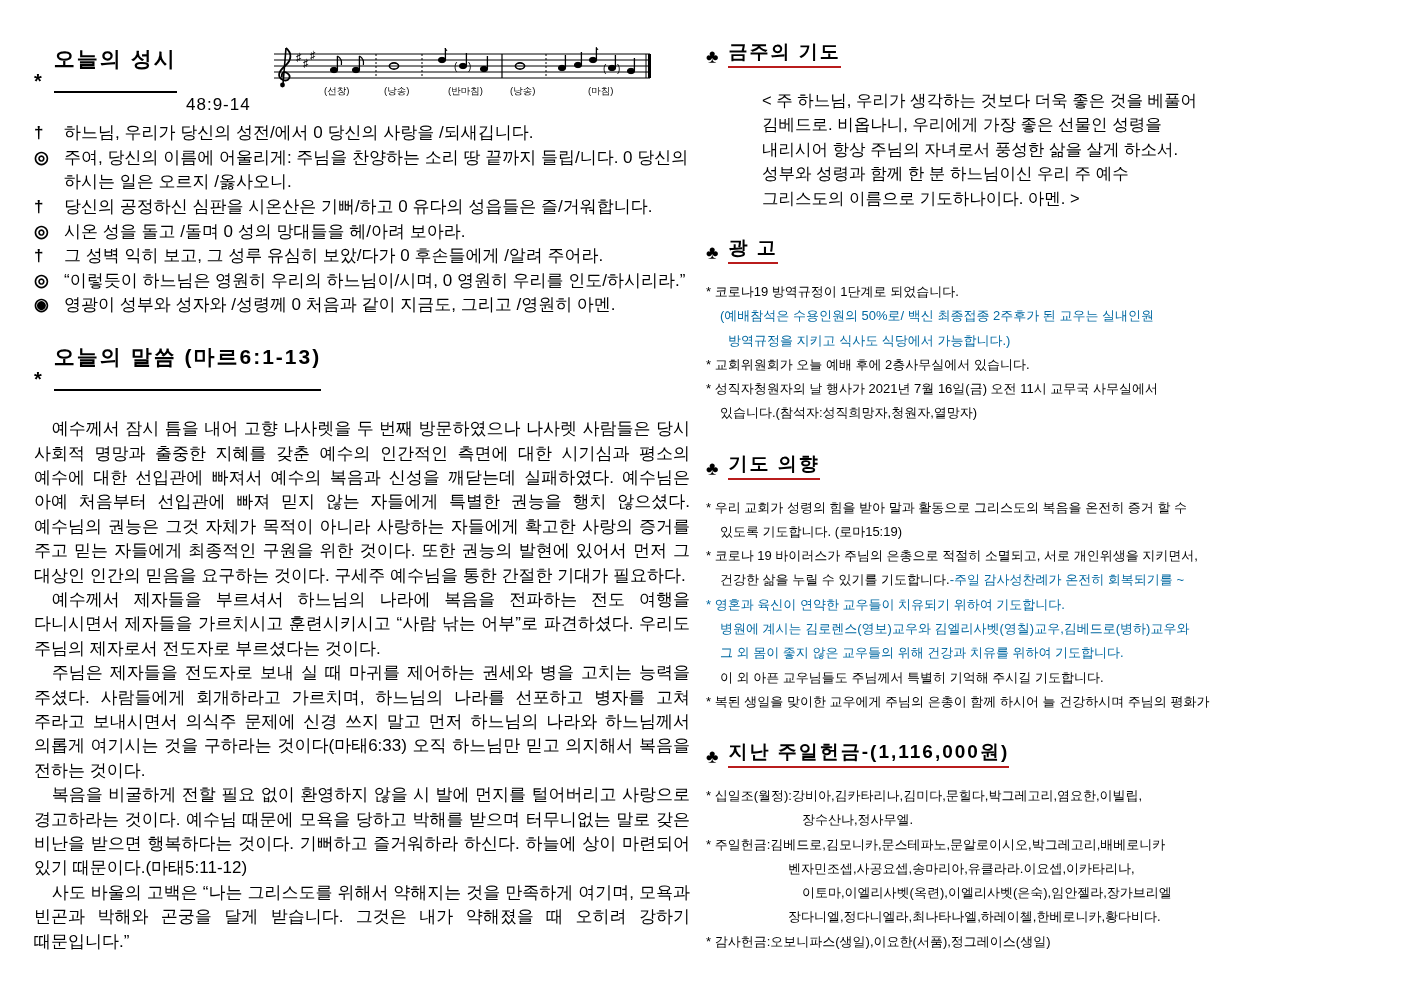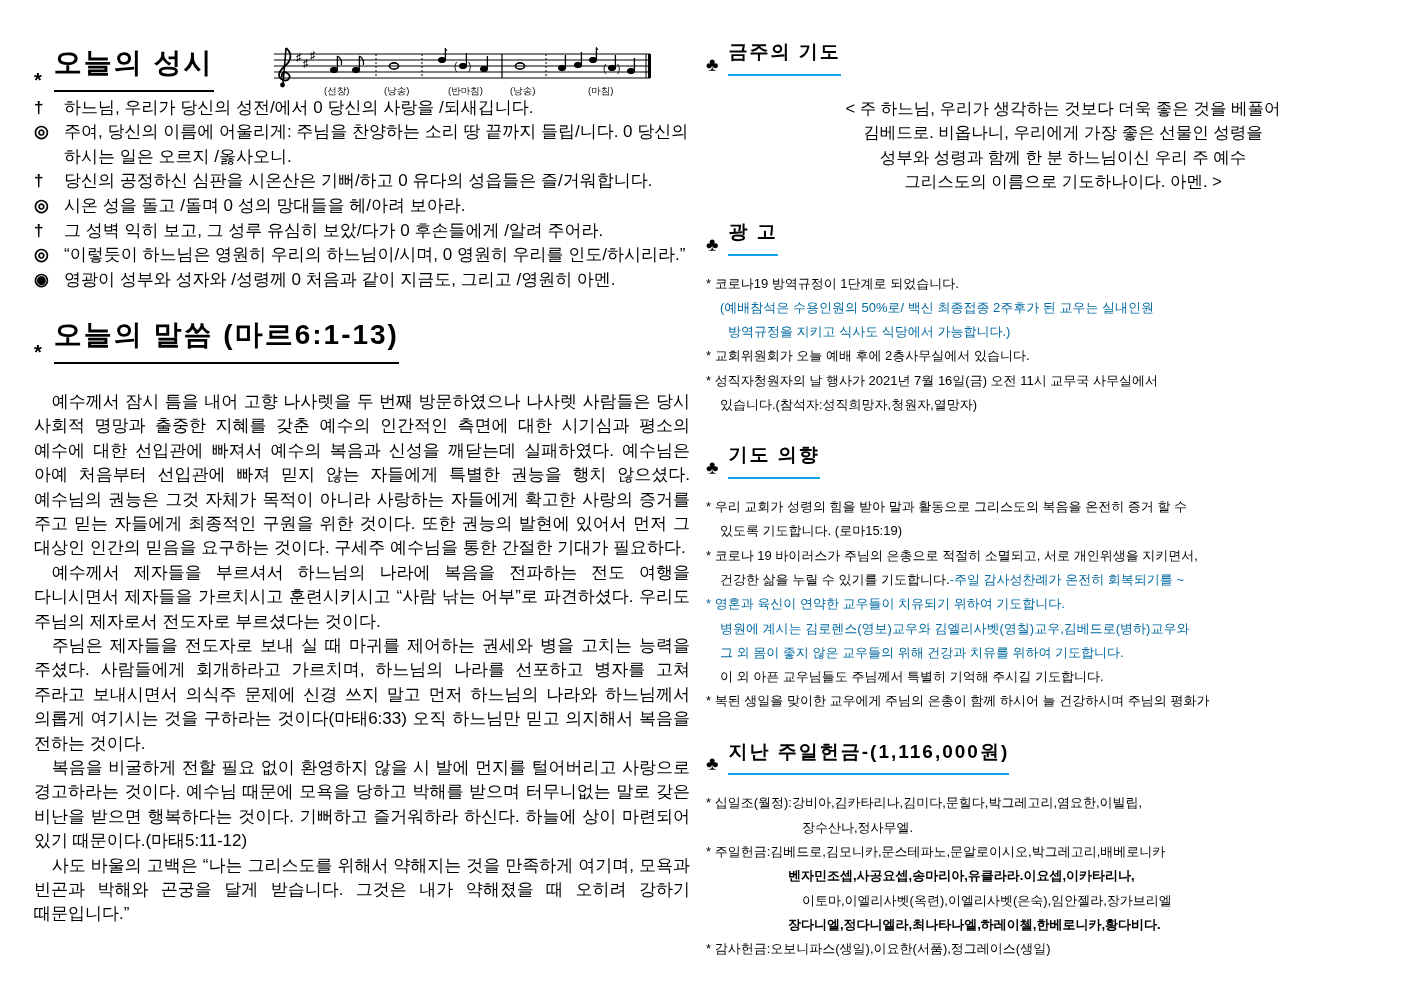--- a/index.html
+++ b/index.html
@@ -5,47 +5,47 @@
   html,body{margin:0;padding:0;background:#ffffff;}
   .page{position:relative;width:1403px;height:992px;background:#ffffff;overflow:hidden;
         font-family:"Liberation Sans",sans-serif;color:#000;}
   .col{position:absolute;top:0;}
   .col-left{left:34px;top:46px;width:656px;}
   .col-right{left:706px;top:40px;width:688px;}
 
   
   .hrow{display:flex;align-items:flex-end;gap:12px;}
   .star{font-size:20px;font-weight:bold;padding-top:6px;}
-  .h1{font-size:28px;font-weight:bold;letter-spacing:2px;
-      border-bottom:2px solid #000;padding-bottom:10px;line-height:1.2;}
+  .h1{font-size:21px;font-weight:bold;letter-spacing:2px;
+      border-bottom:2px solid #000;padding-bottom:20px;line-height:1.2;}
   .club{font-size:19px;font-weight:bold;margin-right:10px;}
   .h2{font-size:19px;font-weight:bold;letter-spacing:2px;
-      border-bottom:2px solid #0ea5e9;padding-bottom:10px;line-height:1.25;}
+      border-bottom:2px solid #b91c1c;padding-bottom:2px;line-height:1.25;}
 
   
   .staff-wrap{position:absolute;left:228px;top:-2px;width:392px;height:62px;}
   .psalm-ref{font-size:17px;margin:2px 0 6px 152px;letter-spacing:1px;}
   .verses{margin-top:4px;}
   .verse{display:flex;font-size:17px;line-height:24.6px;}
   .vsym{width:30px;flex:0 0 30px;font-weight:bold;font-size:17px;}
   .vtext{flex:1;word-break:keep-all;}
   .sermon-head{margin-top:26px;}
   .para{font-size:17px;line-height:24.4px;text-align:justify;margin:0;
         text-indent:1.05em;word-break:keep-all;}
   .para.first{margin-top:26px;}
 
   
   .sec{margin:0;}
-  .prayer-block{margin:20px 30px 0 56px;text-align:center;font-size:16.5px;line-height:24.5px;word-break:keep-all;}
+  .prayer-block{margin:20px 30px 0 56px;text-align:left;font-size:16.5px;line-height:24.5px;word-break:keep-all;}
   .lines{margin-top:16px;}
   .ln{font-size:13px;line-height:24.3px;white-space:nowrap;}
   .blue{color:#0369a1;}
   .ind1{padding-left:14px;}
   .ind2{padding-left:22px;}
-  .indM{padding-left:82px;font-weight:bold;}
+  .indM{padding-left:82px;}
   .indN{padding-left:96px;}
   .sec-head{margin-top:22px;display:flex;align-items:flex-end;}
 
   svg text{font-family:"Liberation Sans",sans-serif;}
 </style>
 </head>
 <body>
 
 <div class="page">
 
@@ -134,20 +134,21 @@
             <text x="62" y="50">(선창)</text>
             <text x="122" y="50">(낭송)</text>
             <text x="186" y="50">(반마침)</text>
             <text x="248" y="50">(낭송)</text>
             <text x="326" y="50">(마침)</text>
           </g>
         </svg>
       </div>
     </div>
 
+    <div class="psalm-ref">48:9-14</div>
 
     <div class="verses">
       <div class="verse">
         <span class="vsym">†</span>
         <span class="vtext">하느님, 우리가 당신의 성전/에서 0 당신의 사랑을 /되새깁니다.</span>
       </div>
       <div class="verse">
         <span class="vsym">◎</span>
         <span class="vtext">주여, 당신의 이름에 어울리게: 주님을 찬양하는 소리 땅 끝까지 들립/니다. 0 당신의 하시는 일은 오르지 /옳사오니.</span>
       </div>
@@ -188,20 +189,21 @@
   <div class="col col-right">
 
     <div class="sec">
       <div class="sec-head" style="margin-top:0;">
         <span class="club">♣</span>
         <span class="h2">금주의 기도</span>
       </div>
       <div class="prayer-block">
         <div class="pln">&lt;   주 하느님, 우리가 생각하는 것보다 더욱 좋은 것을 베풀어</div>
         <div class="pln">김베드로. 비옵나니, 우리에게 가장 좋은 선물인 성령을</div>
+        <div class="pln">내리시어 항상 주님의 자녀로서 풍성한 삶을 살게 하소서.</div>
         <div class="pln">성부와 성령과 함께 한 분 하느님이신 우리 주 예수</div>
         <div class="pln">그리스도의 이름으로 기도하나이다. 아멘. &gt;</div>
       </div>
     </div>
 
     <div class="sec">
       <div class="sec-head" style="margin-top:26px;">
         <span class="club">♣</span>
         <span class="h2">광   고</span>
       </div>

